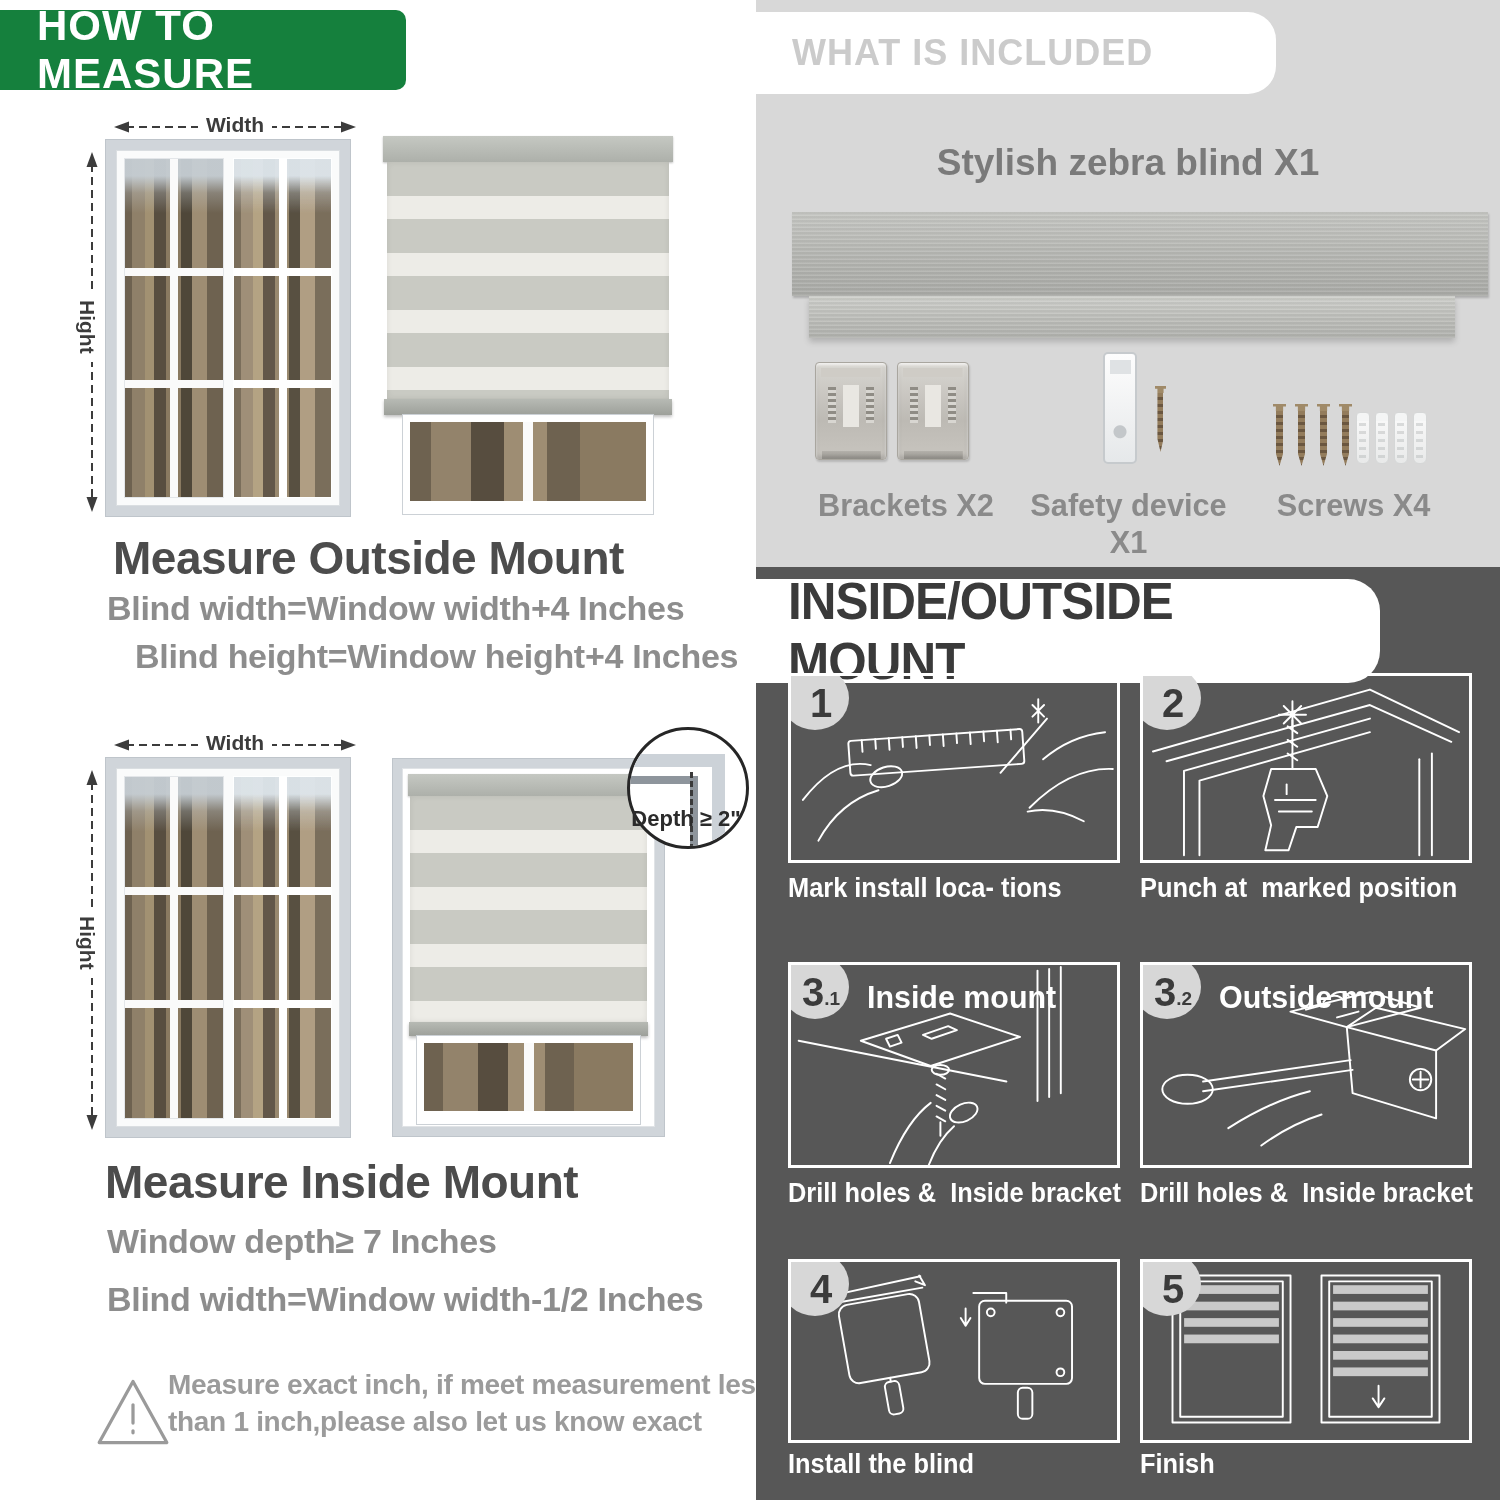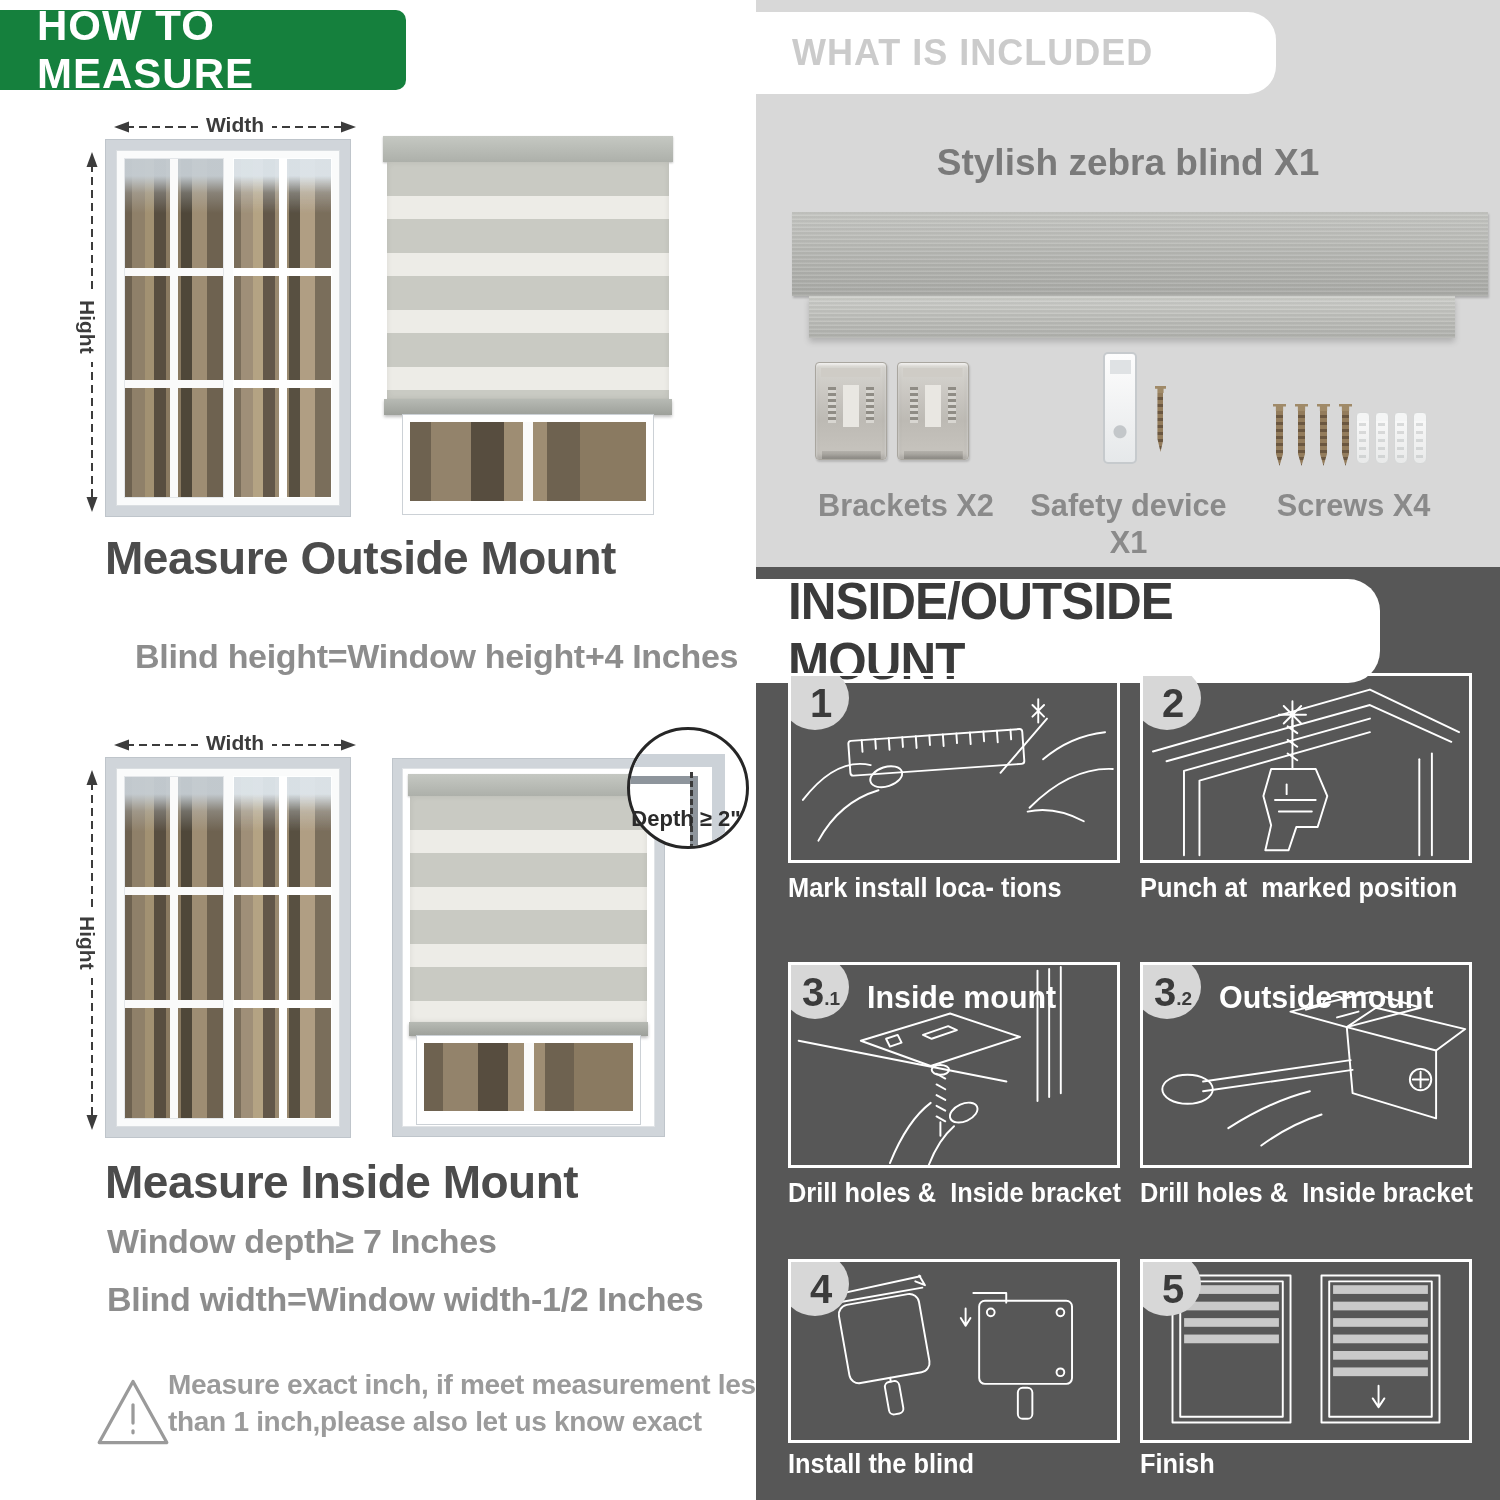--- a/index.html
+++ b/index.html
@@ -141,21 +141,22 @@
     </svg>
     <span class="abs vlabel" style="left:74px;top:292px;">Hight</span>
 
     <div class="abs" style="left:383px;top:136px;width:290px;height:378px;">
       <div class="b-head" style="left:0;top:0;width:290px;height:26px;"></div>
       <div class="b-fab" style="left:4px;top:26px;width:282px;height:237px;"></div>
       <div class="b-bot" style="left:1px;top:263px;width:288px;height:16px;"></div>
       <div class="b-win" style="left:20px;top:279px;width:250px;height:99px;"></div>
     </div>
 
-    <div class="abs h2" style="left:105px;top:531px;">Measure Outside Mount</div>
+    <div class="abs h2" style="left:113px;top:531px;">Measure Outside Mount</div>
+    <div class="abs gline" style="left:107px;top:589px;">Blind width=Window width+4 Inches</div>
     <div class="abs gline" style="left:107px;top:637px;margin-left:28px;">Blind height=Window height+4 Inches</div>
 
     <svg class="abs" style="left:112px;top:737px;" width="246" height="16" viewBox="0 0 246 16">
       <line x1="14" y1="8" x2="232" y2="8" stroke="#3c3c3c" stroke-width="2" stroke-dasharray="8 5"></line>
       <path d="M2,8 l15,-5.5 v11 Z" fill="#3c3c3c"></path>
         <path d="M244,8 l-15,-5.5 v11 Z" fill="#3c3c3c"></path>
     </svg>
     <div class="abs dim-label-wrap" style="left:112px;top:731px;width:246px;">
       <span class="dim-label">Width</span>
     </div>

